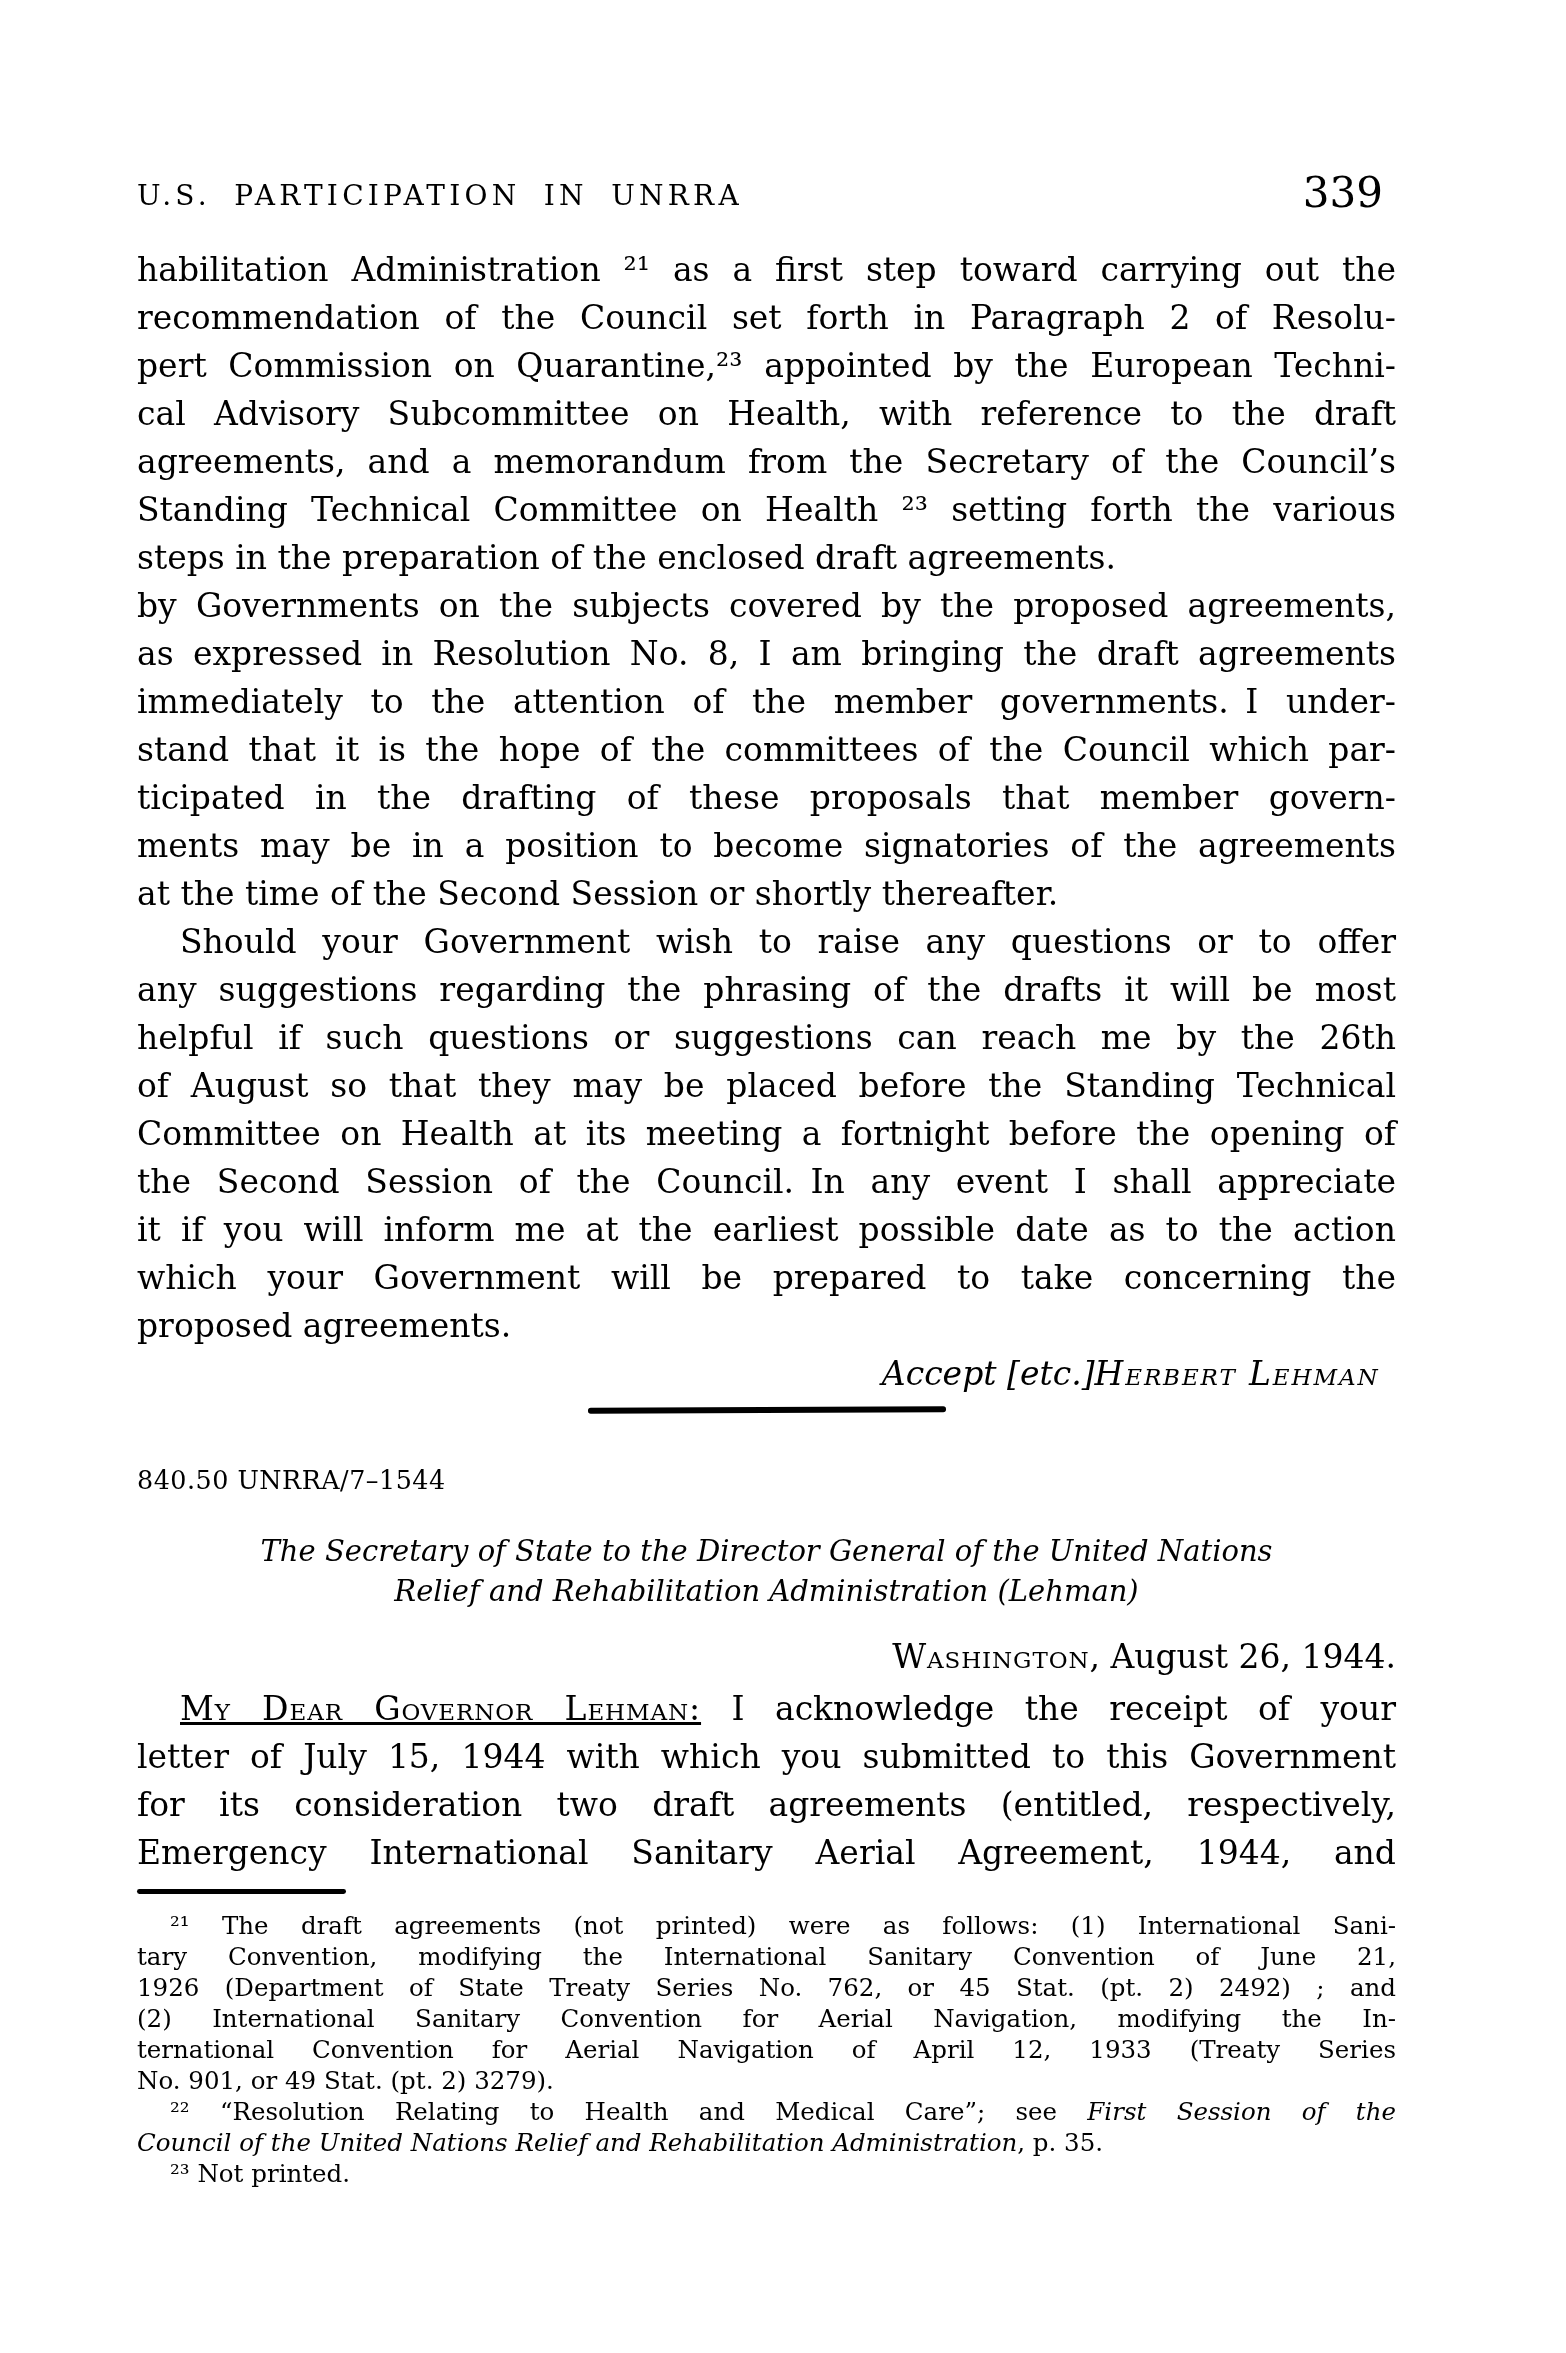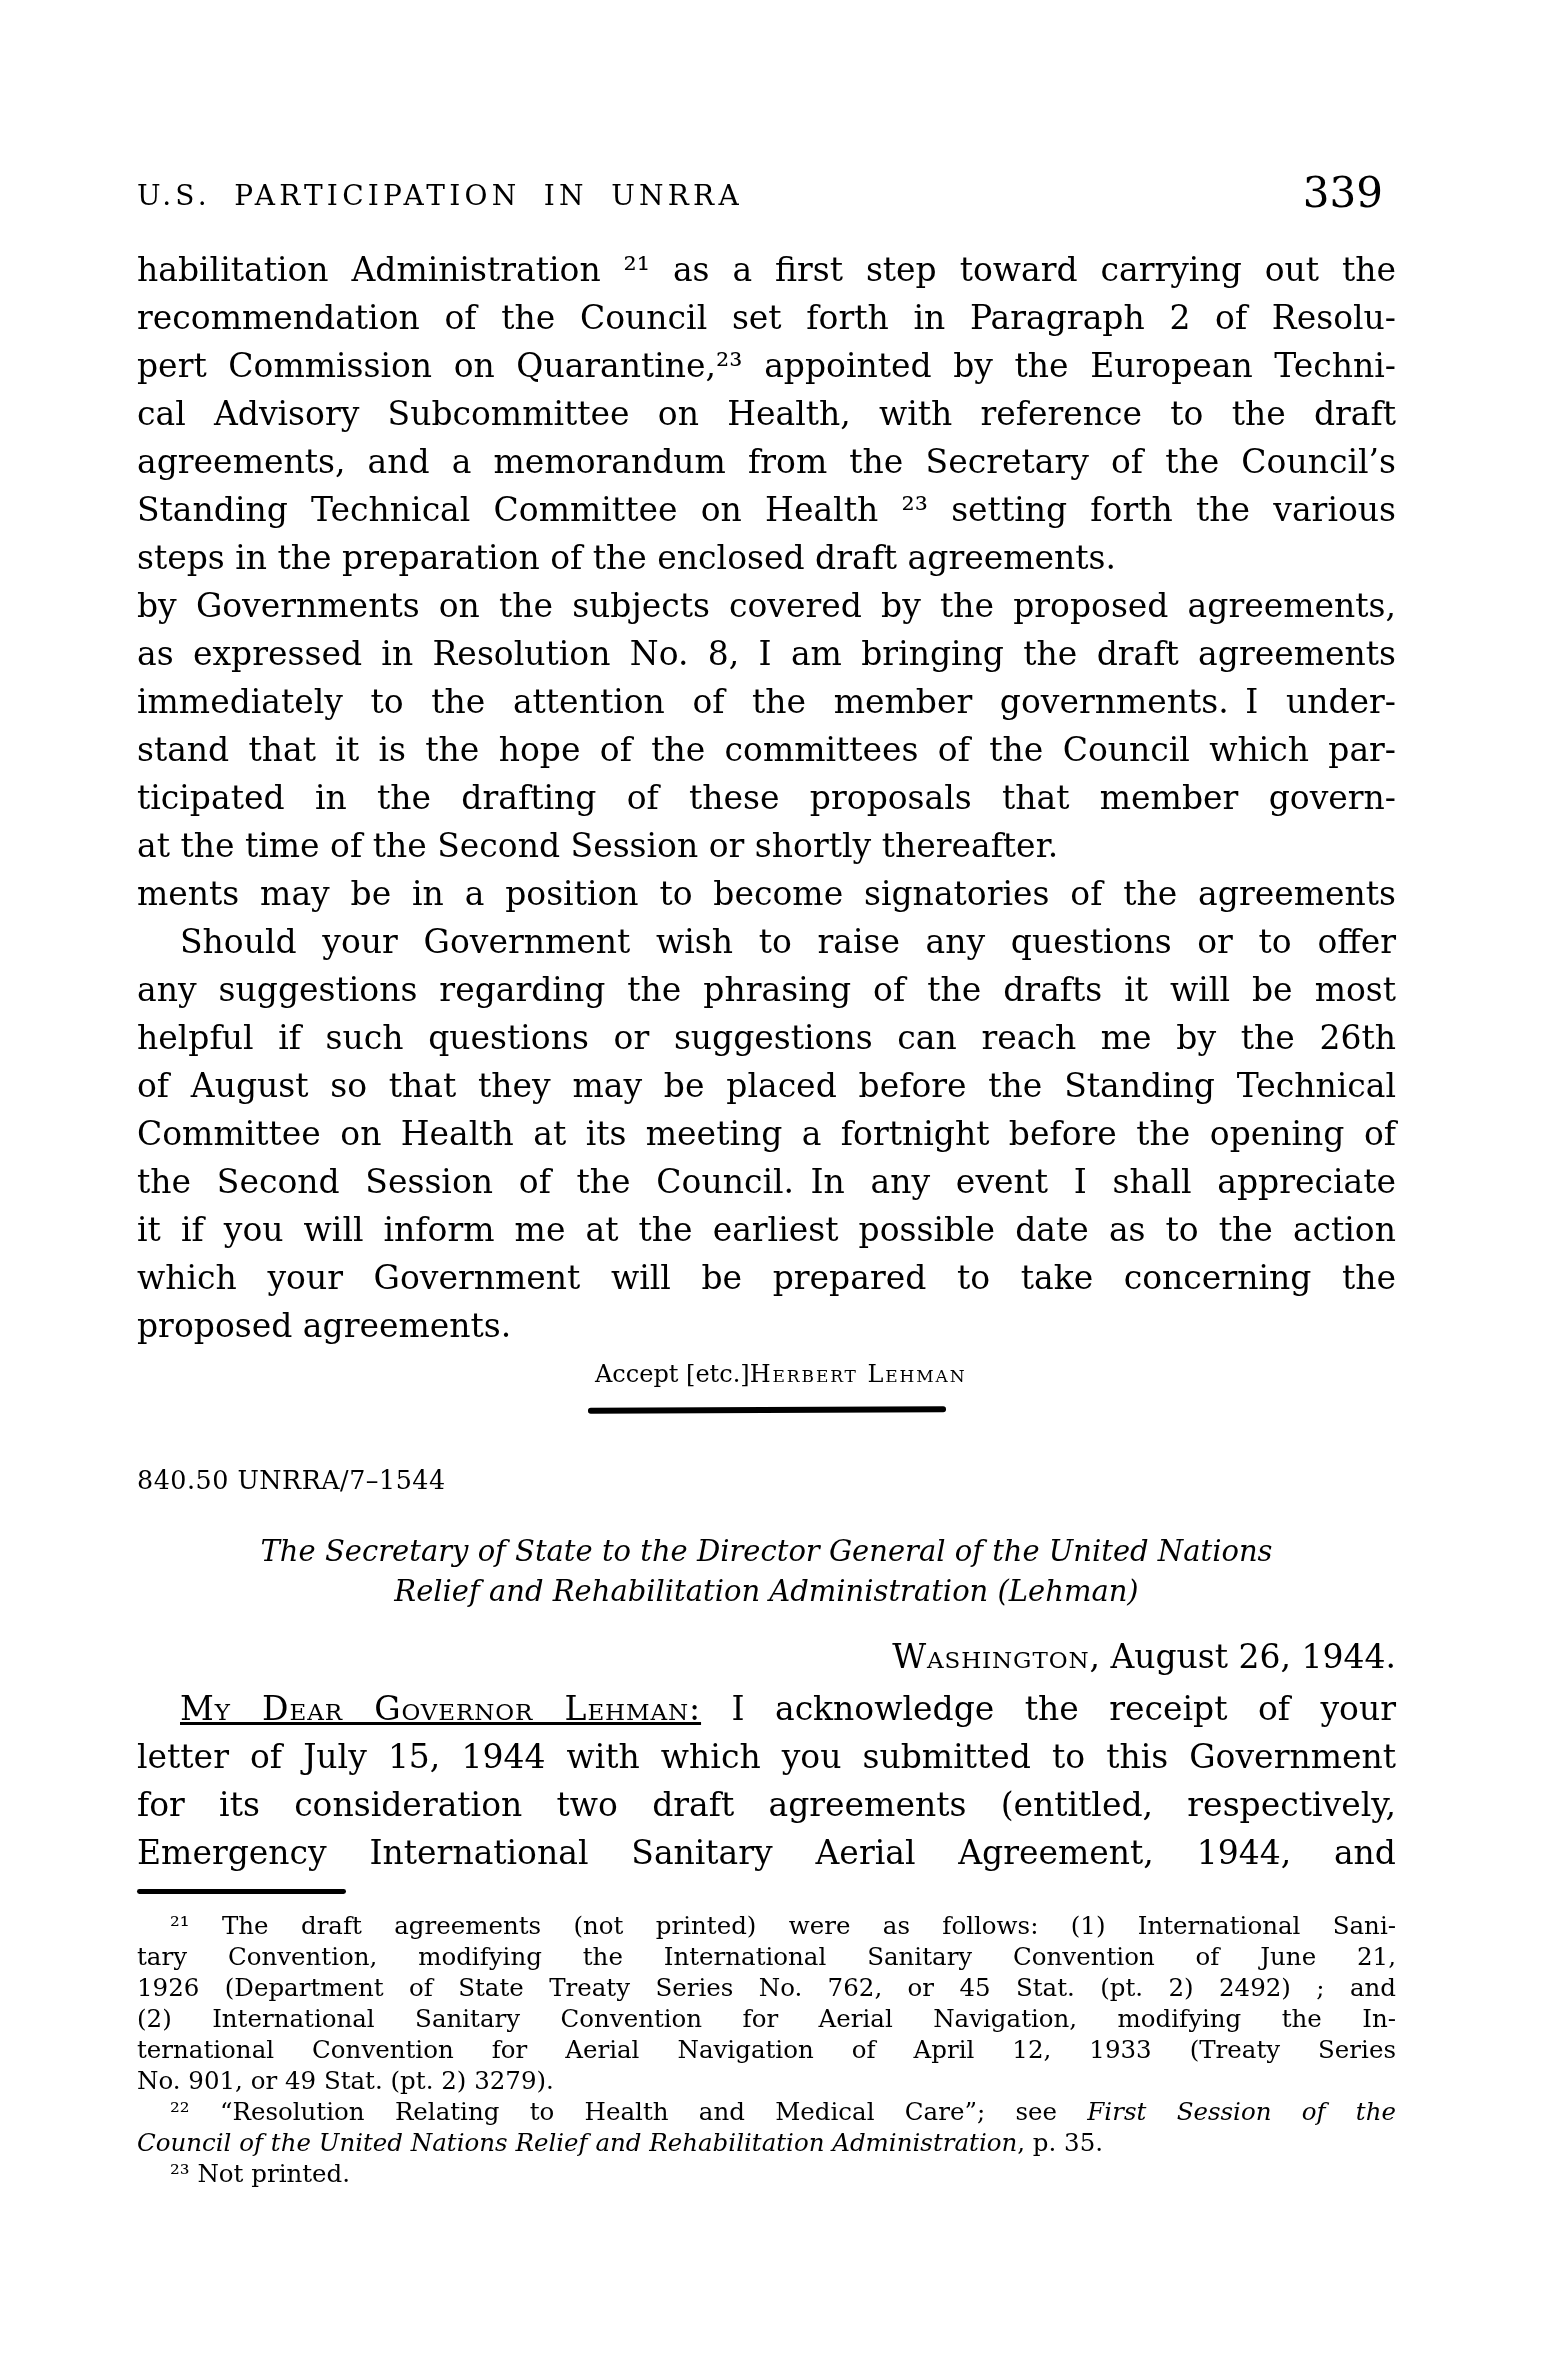--- a/index.html
+++ b/index.html
@@ -24,22 +24,22 @@
   .page-number{
     position:absolute;right:13px;top:-6.6px;
     font-size:42px;line-height:42px;font-weight:normal;
   }
   
   .letter1{margin-top:33px;}
   .bodytext{font-size:33px;line-height:48px;}
   .tline{text-align:justify;text-align-last:justify;}
   .tline.last{text-align:left;text-align-last:left;}
   .bodytext .ind{padding-left:43px;}
-  .closing{display:flex;justify-content:center;align-items:baseline;
-    font-size:24px;line-height:48px;}
+  .closing{display:flex;justify-content:flex-end;align-items:baseline;
+    font-size:33px;line-height:48px;font-style:italic;}
   .closing .accept{padding-left:45px;}
   .closing .signature{margin-right:16.5px;}
   .sc{font-variant:small-caps;}
   .signature{font-variant:small-caps;letter-spacing:1.9px;}
   .it{font-style:italic;}
   
   .divider{
     margin:8.5px auto 0 auto;width:358px;height:5.6px;
     background:#000;border-radius:2.8px;transform:rotate(-0.25deg);
   }
@@ -78,22 +78,22 @@
           <div class="tline"><span>agreements, and a memorandum from the Secretary of the Council’s</span></div>
           <div class="tline"><span>Standing Technical Committee on Health ²³ setting forth the various</span></div>
           <div class="tline last"><span>steps in the preparation of the enclosed draft agreements.</span></div>
         </div>
       <div>
           <div class="tline"><span>by Governments on the subjects covered by the proposed agreements,</span></div>
           <div class="tline"><span>as expressed in Resolution No. 8, I am bringing the draft agreements</span></div>
           <div class="tline"><span>immediately to the attention of the member governments. I under-</span></div>
           <div class="tline"><span>stand that it is the hope of the committees of the Council which par-</span></div>
           <div class="tline"><span>ticipated in the drafting of these proposals that member govern-</span></div>
+          <div class="tline"><span>ments may be in a position to become signatories of the agreements</span></div>
           <div class="tline last"><span>at the time of the Second Session or shortly thereafter.</span></div>
-          <div class="tline"><span>ments may be in a position to become signatories of the agreements</span></div>
         </div>
       <div>
           <div class="tline ind"><span>Should your Government wish to raise any questions or to offer</span></div>
           <div class="tline"><span>any suggestions regarding the phrasing of the drafts it will be most</span></div>
           <div class="tline"><span>helpful if such questions or suggestions can reach me by the 26th</span></div>
           <div class="tline"><span>of August so that they may be placed before the Standing Technical</span></div>
           <div class="tline"><span>Committee on Health at its meeting a fortnight before the opening of</span></div>
           <div class="tline"><span>the Second Session of the Council. In any event I shall appreciate</span></div>
           <div class="tline"><span>it if you will inform me at the earliest possible date as to the action</span></div>
           <div class="tline"><span>which your Government will be prepared to take concerning the</span></div>

